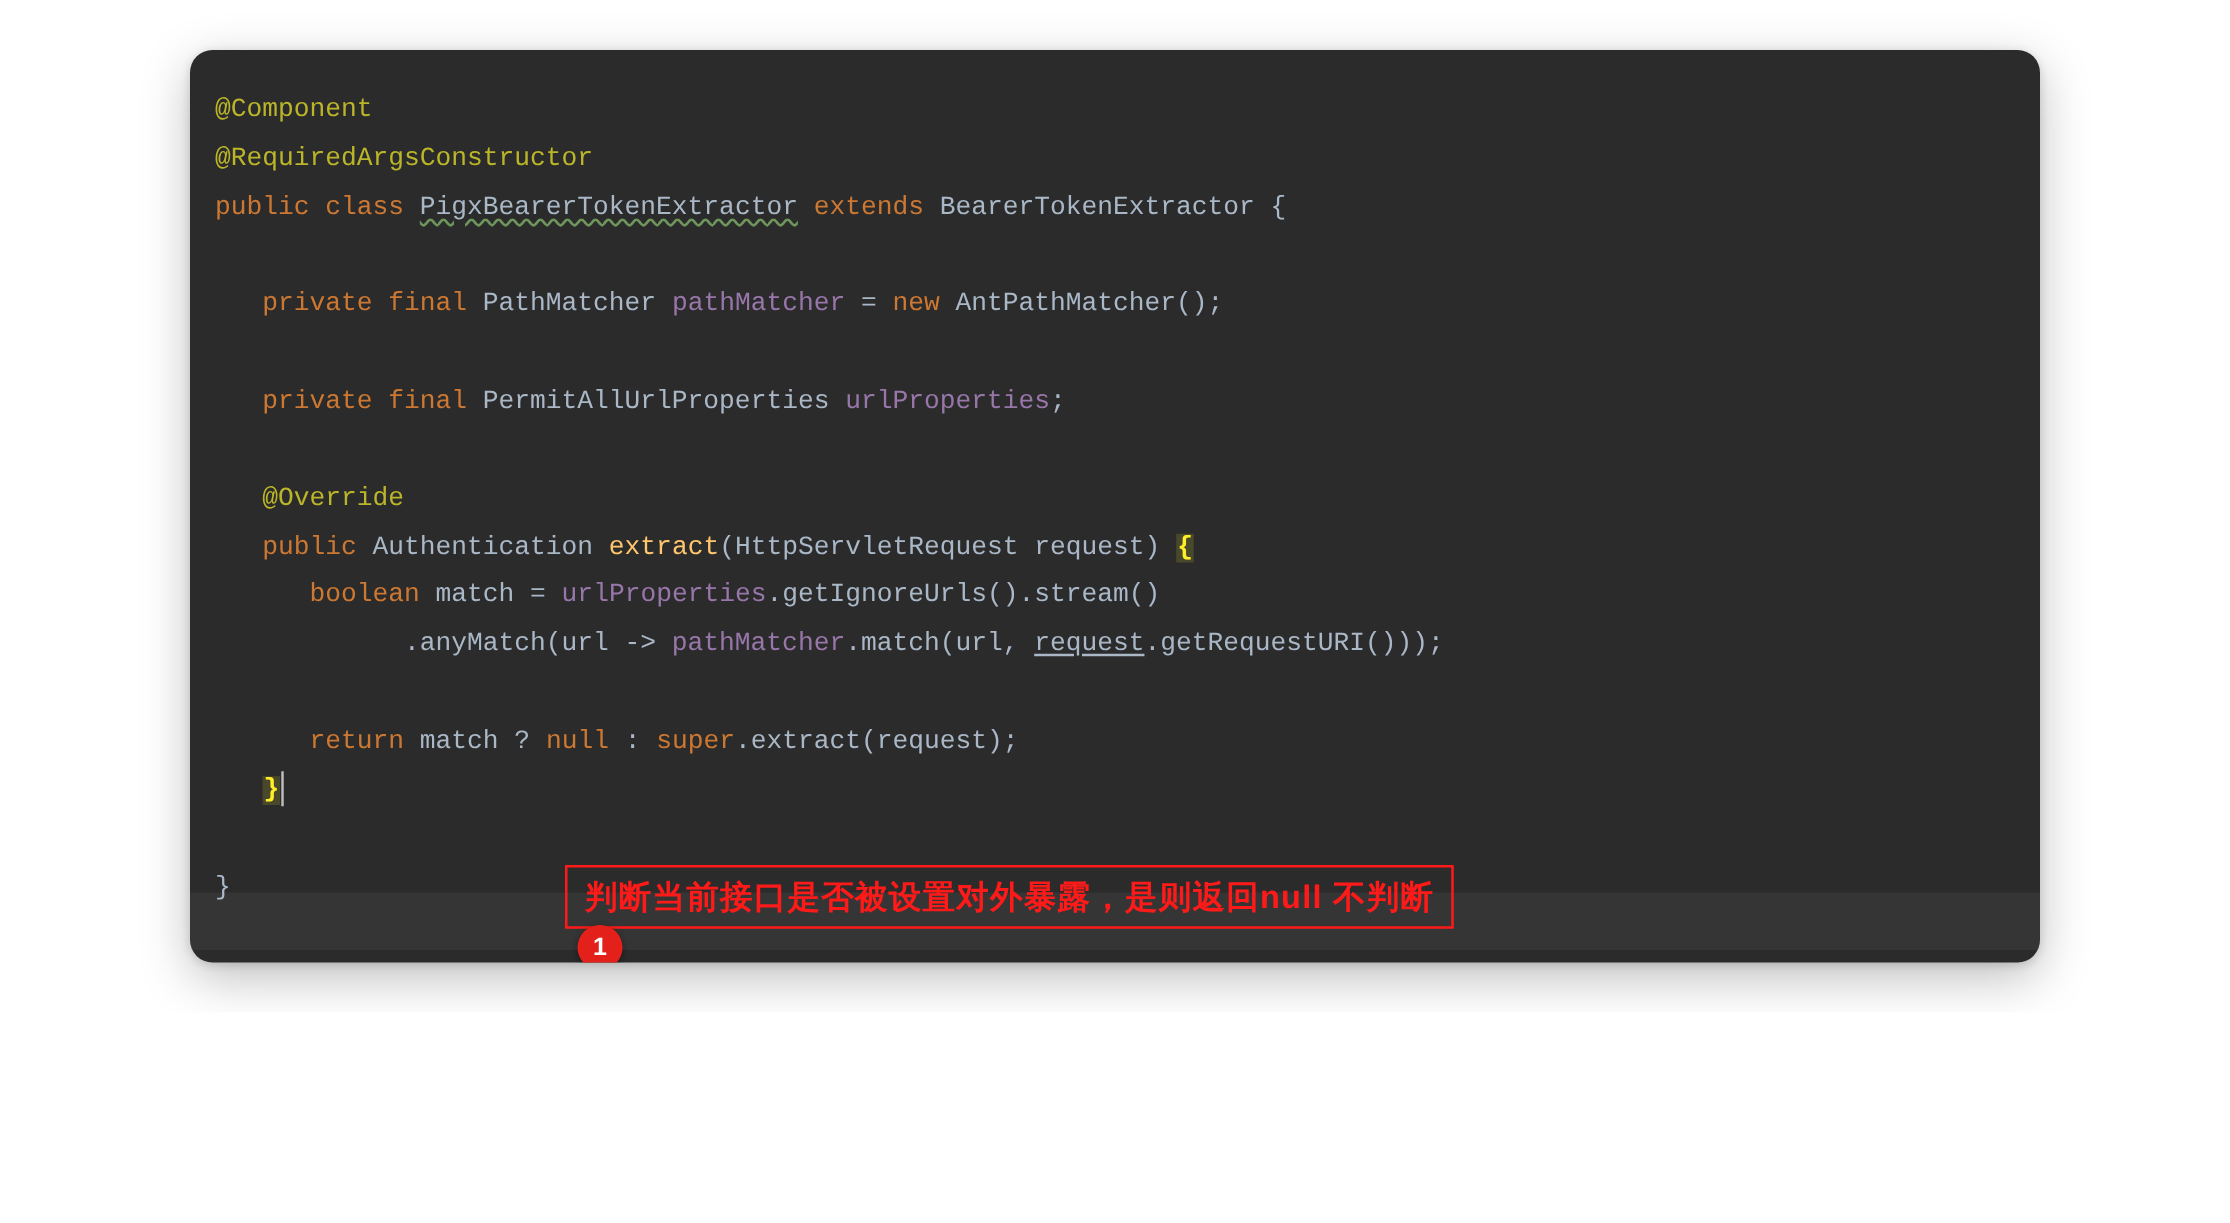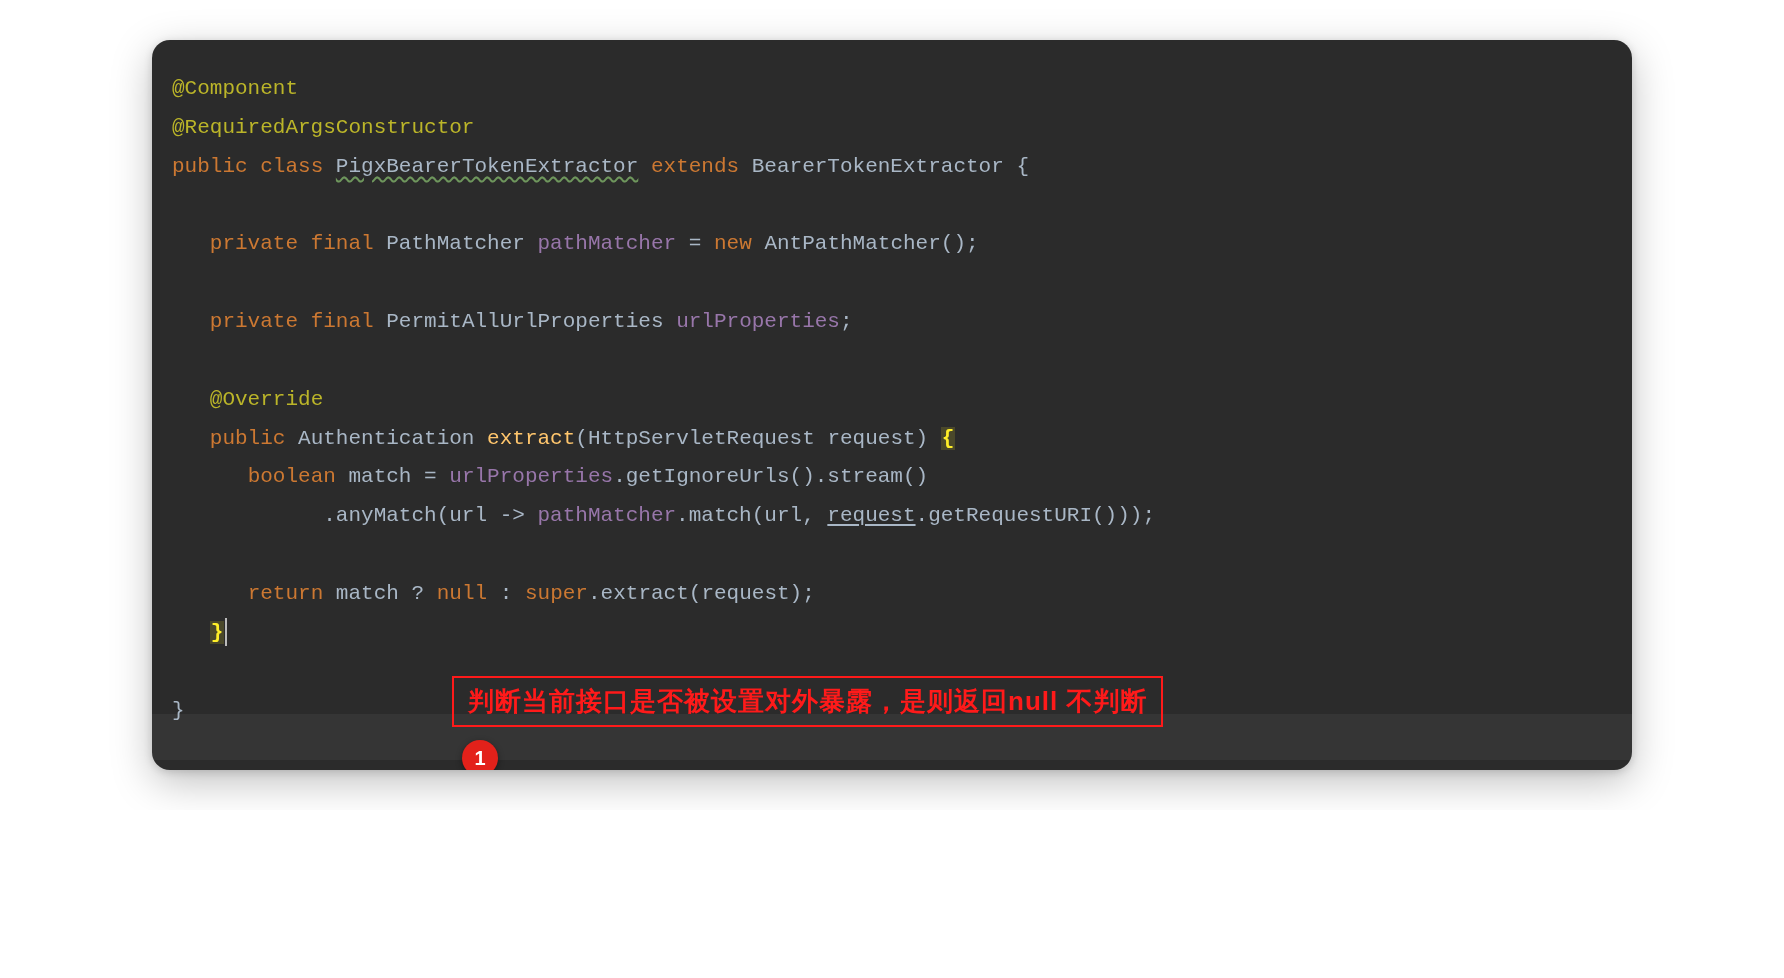--- a/index.html
+++ b/index.html
@@ -100,20 +100,20 @@
    <span class="tok-annotation">@Override</span>
    <span class="tok-keyword">public</span> <span class="tok-type">Authentication</span> <span class="tok-method">extract</span><span class="tok-punc">(</span><span class="tok-type">HttpServletRequest</span> <span class="tok-param">request</span><span class="tok-punc">) </span><span class="tok-brace-hl">{</span>
       <span class="tok-keyword">boolean</span> <span class="tok-param">match</span> <span class="tok-punc">=</span> <span class="tok-field">urlProperties</span><span class="tok-punc">.getIgnoreUrls().stream()</span>
             <span class="tok-punc">.anyMatch(url -&gt; </span><span class="tok-field">pathMatcher</span><span class="tok-punc">.match(url, </span><span class="tok-underline">request</span><span class="tok-punc">.getRequestURI()));</span>
 
       <span class="tok-keyword">return</span> <span class="tok-param">match</span> <span class="tok-punc">?</span> <span class="tok-null">null</span> <span class="tok-punc">:</span> <span class="tok-keyword">super</span><span class="tok-punc">.extract(request);</span>
    <span class="tok-brace-hl">}</span><span class="caret"></span>
 
 <span class="tok-punc">}</span></pre>
 
-  <div class="callout-box" style="left:300px; top:636px;">
+  <div class="callout-box" style="left:300px; top:652px;">
     <span>判断当前接口是否被设置对外暴露，是则返回null 不判断</span>
   </div>
   <div class="callout-badge" style="left:310px; top:700px;">
     <span>1</span>
   </div>
 
 </div>
 
 </body></html>

